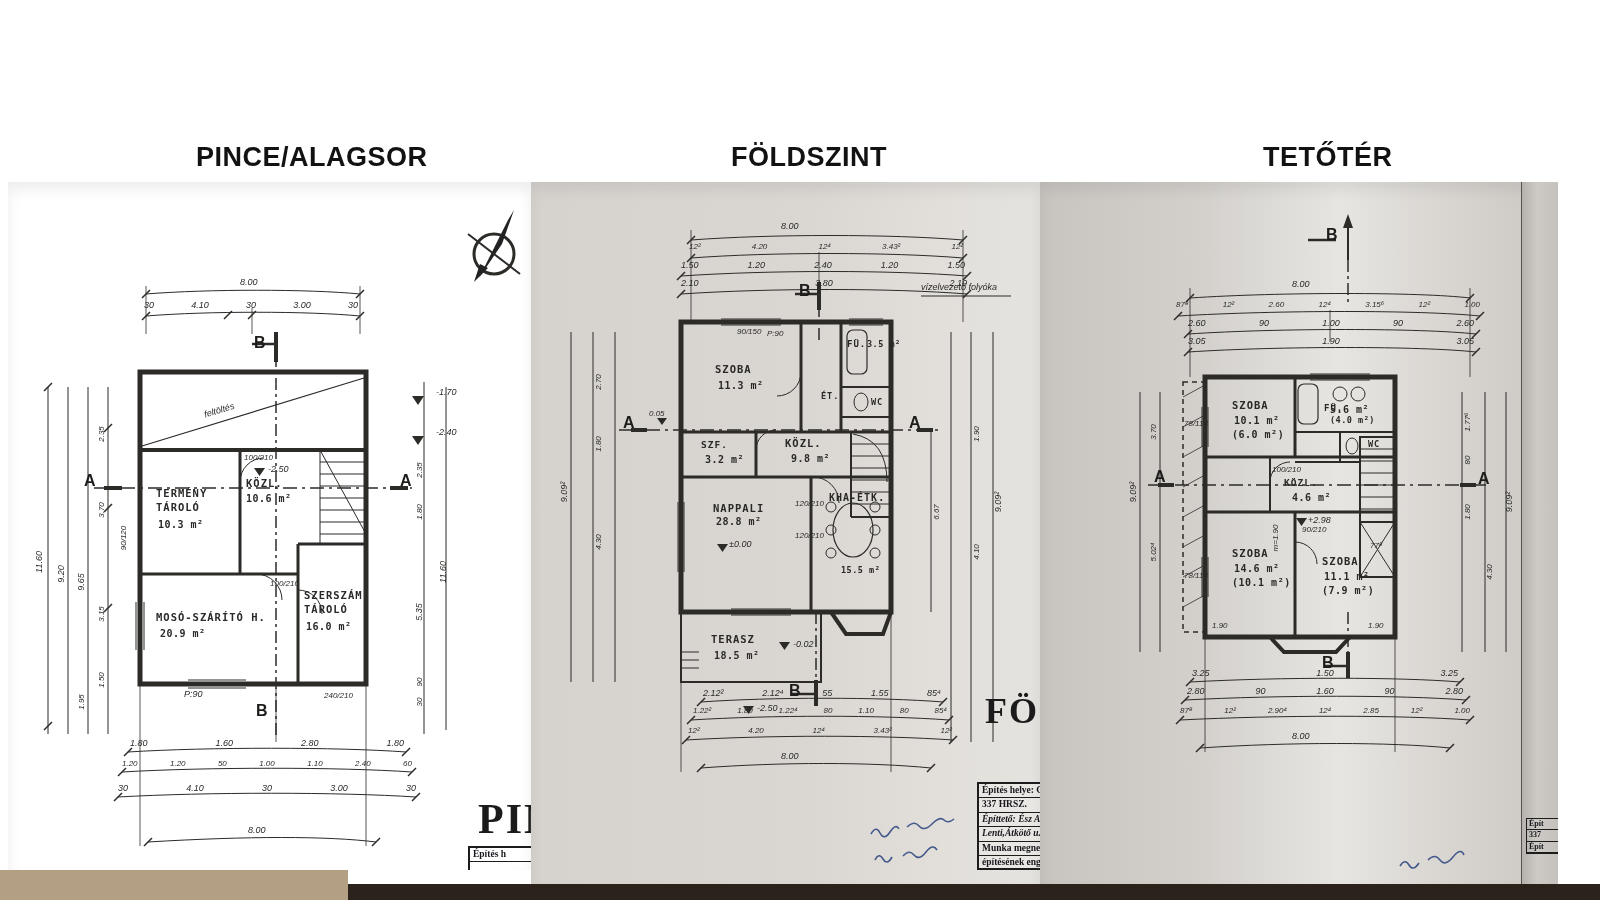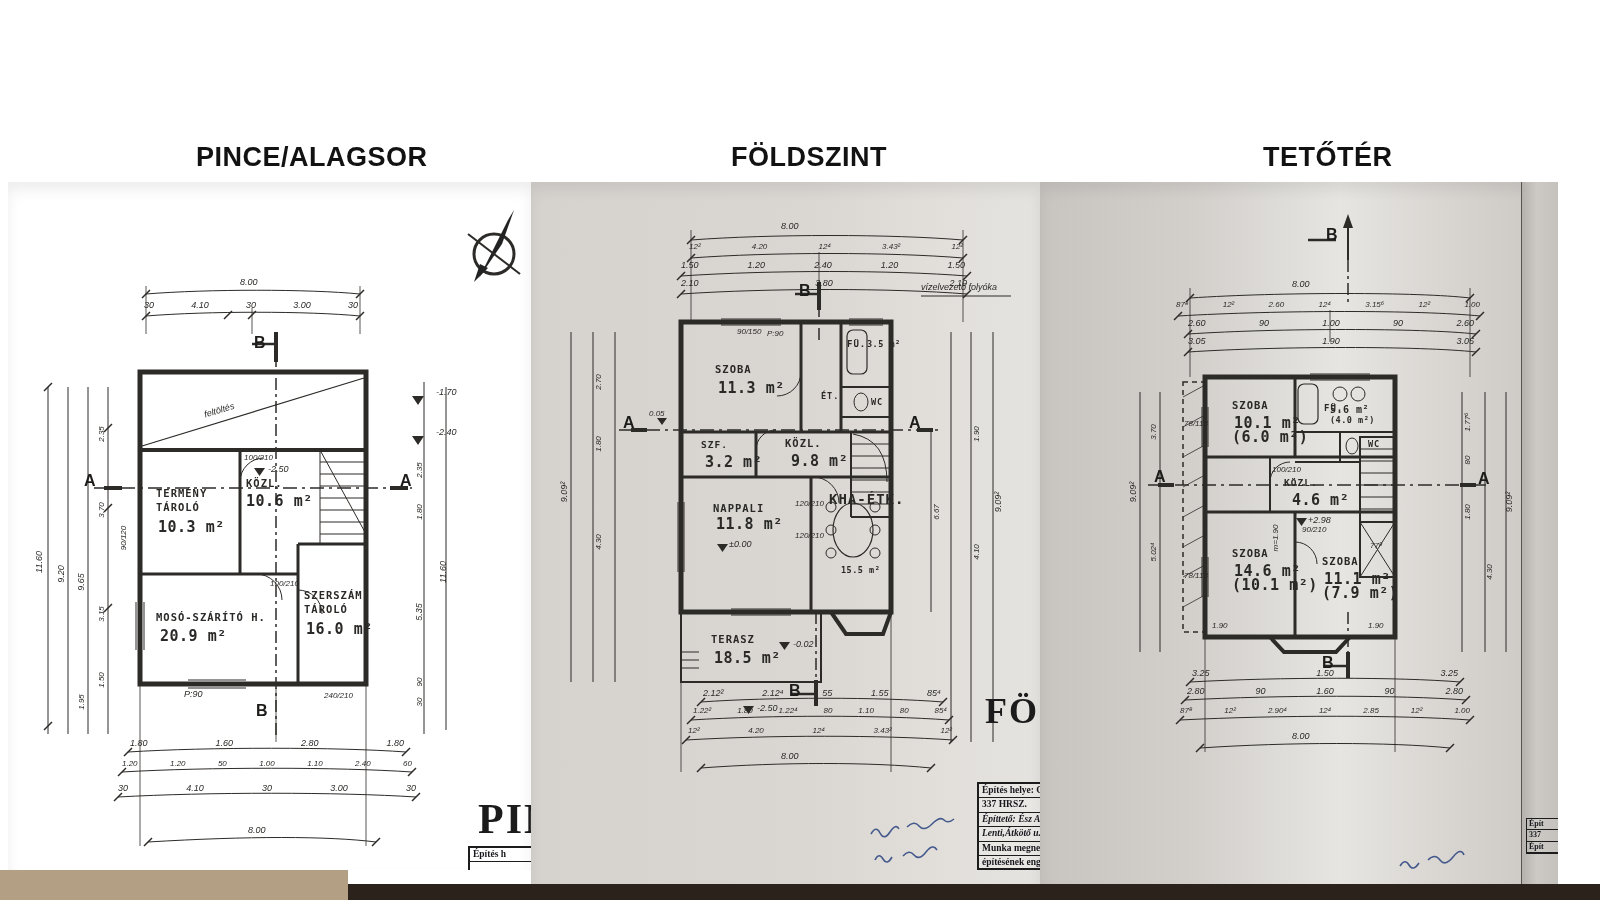--- a/index.html
+++ b/index.html
@@ -12,21 +12,21 @@
     background:linear-gradient(94deg,#c8c5c1 0%,#cfccc8 50%,#cbc8c4 60%,#e1ded a0%,#e1deda 66%,#dbd8d4 100%)}
   #photo-foldszint{left:531px;width:509px;height:702px;
     background:linear-gradient(90deg,#d6d3cf 0%,#dad7d3 55%,#e2dfdb 80%,#e5e3df 100%)}
   #photo-tetoter{left:1040px;width:518px;height:702px;
     background:linear-gradient(90deg,#c8c5c1 0%,#d3d0cc 30%,#e7e5e1 58%,#dbd8d4 75%,#cac7c3 100%)}
   .strip-tan{position:absolute;left:0;top:870px;width:348px;height:30px;background:#b3a084}
   .strip-dark{position:absolute;left:348px;top:884px;width:1252px;height:16px;background:#2b221b}
   svg.lw{position:absolute;left:0;top:0}
   .lbl{position:absolute;color:#2a2927;white-space:nowrap;line-height:1.1}
   .room{font-family:"DejaVu Sans Mono",monospace;font-weight:bold;font-size:10.5px;letter-spacing:1px}
-  .area{font-family:"DejaVu Sans Mono",monospace;font-weight:bold;font-size:15px;letter-spacing:.5px}
+  .area{font-family:"DejaVu Sans Mono",monospace;font-weight:bold;font-size:10px;letter-spacing:.5px}
   .dim{font-size:9px;font-style:italic}
   .dim8{font-size:8px;font-style:italic}
   .dimrow{position:absolute;display:flex;justify-content:space-between;color:#2a2927;
           font-size:9px;font-style:italic;white-space:nowrap}
   .dimrow.f8{font-size:8px}
   .vrot{transform:translate(-50%,-50%) rotate(-90deg);transform-origin:center}
   .marker{font-weight:bold;font-size:16px;color:#1d1c1a}
   .big-serif{font-family:"Liberation Serif",serif;font-weight:bold;color:#1b1b1b;letter-spacing:2px}
   .tblock{position:absolute;border:2px solid #1c1c1c;font-family:"Liberation Serif",serif;
           font-weight:bold;color:#16161c;background:rgba(255,255,255,.18)}
@@ -256,23 +256,23 @@
   <span class="lbl dim8" style="left:236px;top:148px">P:90</span>
   <span class="lbl room" style="left:316px;top:158px;font-size:9px">FÜ.</span>
   <span class="lbl area" style="left:336px;top:158px;font-size:8.5px">3.5 m²</span>
   <span class="lbl room" style="left:290px;top:210px;font-size:8.5px">ÉT.</span>
   <span class="lbl room" style="left:340px;top:216px;font-size:8.5px">WC</span>
   <span class="lbl room" style="left:170px;top:258px;font-size:9.5px">SZF.</span>
   <span class="lbl area" style="left:174px;top:272px">3.2 m²</span>
   <span class="lbl room" style="left:254px;top:256px">KÖZL.</span>
   <span class="lbl area" style="left:260px;top:271px">9.8 m²</span>
   <span class="lbl room" style="left:182px;top:321px">NAPPALI</span>
-  <span class="lbl area" style="left:185px;top:334px">11.8 m²</span>
+  <span class="lbl area" style="left:185px;top:334px">28.8 m²</span>
   <span class="lbl dim" style="left:198px;top:358px">±0.00</span>
-  <span class="lbl room" style="left:298px;top:310px;font-size:14px">KHA-ÉTK.</span>
+  <span class="lbl room" style="left:298px;top:310px;font-size:10px">KHA-ÉTK.</span>
   <span class="lbl area" style="left:310px;top:384px;font-size:8.5px">15.5 m²</span>
   <span class="lbl dim8" style="left:264px;top:318px">120/210</span>
   <span class="lbl dim8" style="left:264px;top:350px">120/210</span>
   <span class="lbl dim8" style="left:206px;top:146px">90/150</span>
   <span class="lbl dim8" style="left:118px;top:228px">0.05</span>
   <span class="lbl room" style="left:180px;top:452px">TERASZ</span>
   <span class="lbl area" style="left:183px;top:468px">18.5 m²</span>
   <span class="lbl dim" style="left:262px;top:458px">-0.02</span>
   <span class="lbl dim" style="left:226px;top:522px">-2.50</span>
 

